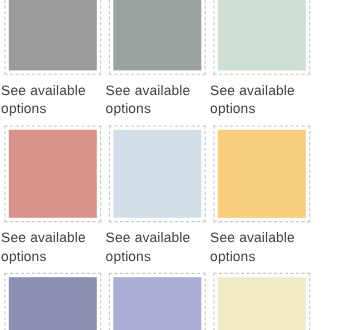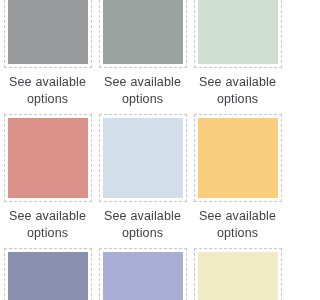--- a/index.html
+++ b/index.html
@@ -48,21 +48,20 @@
 
   .swatch-color {
     width: 100%;
     height: 100%;
   }
 
   .swatch-label {
     width: 93px;
     margin-top: 6px;
     margin-bottom: 6px;
-    text-align: center;
     font-size: 12.5px;
     line-height: 17px;
     color: #3f4145;
     letter-spacing: 0.01em;
     word-spacing: 0.02em;
   }
 </style>
 </head>
 <body style="background: rgb(255, 255, 255);">
 

